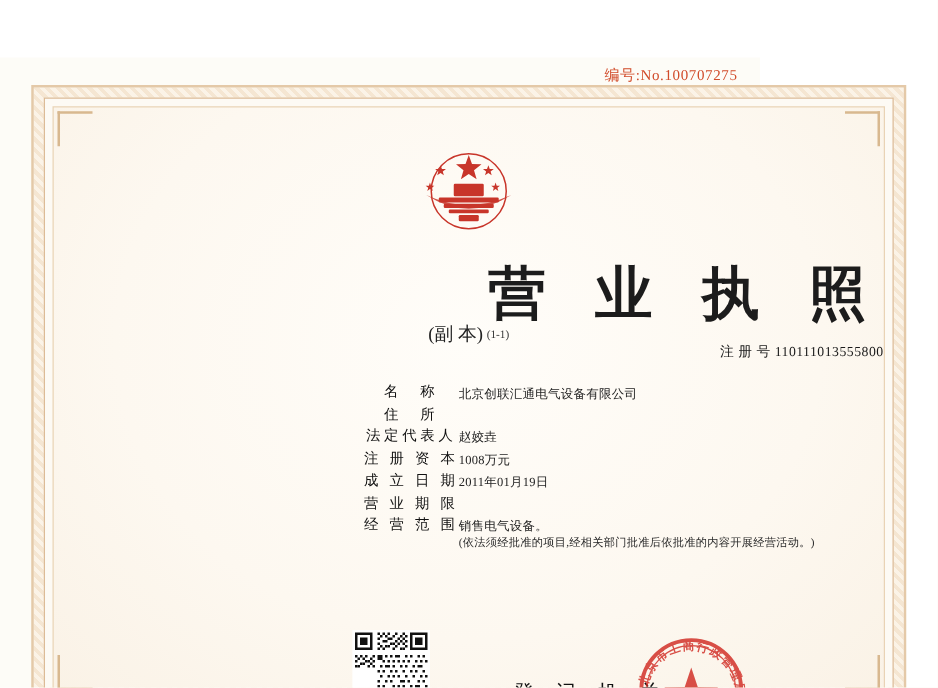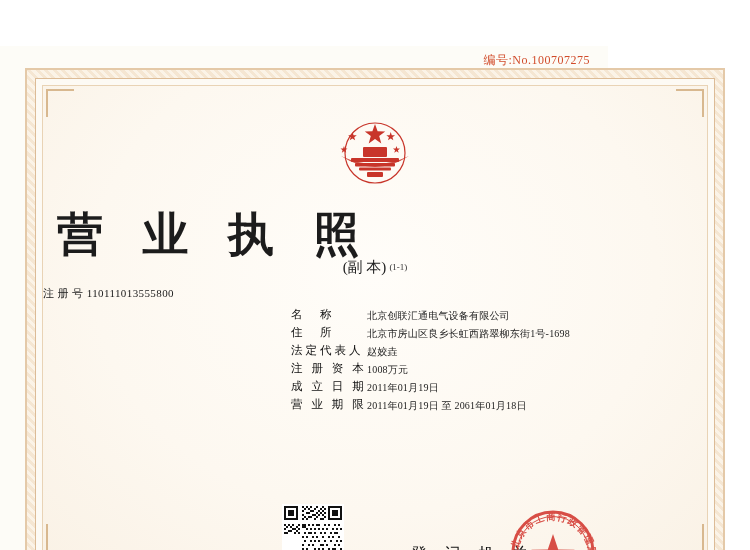--- a/index.html
+++ b/index.html
@@ -82,21 +82,21 @@
     transform: translateX(-50%);
     width: 108px;
     height: 86px;
   }
   
   .title {
     position: absolute;
     left: 0;
     right: 0;
     top: 118px;
-    text-align: left;
+    text-align: right;
     font-family: "Liberation Serif", serif;
     font-weight: bold;
     font-size: 46px;
     letter-spacing: 14px;
     color: #1c1c1c;
     text-indent: 14px;
   }
   .subtitle {
     position: absolute;
     left: 0;
@@ -113,22 +113,22 @@
   .subtitle .sub-note {
     font-size: 9px;
     vertical-align: 2px;
     margin-left: 3px;
     color: #333;
   }
   .regnum {
     position: absolute;
     left: 0;
     right: 0;
-    top: 200px;
-    text-align: left;
+    top: 188px;
+    text-align: right;
     font-family: "Liberation Serif", serif;
     font-size: 11px;
     color: #1a1a1a;
     letter-spacing: 0.4px;
   }
 
   
   .fields {
     position: absolute;
     left: 248px;
@@ -141,20 +141,21 @@
     margin-bottom: 4px;
     line-height: 13px;
   }
   .field-label {
     width: 76px;
     flex: 0 0 76px;
     font-size: 11.5px;
     color: #111;
     font-family: "Liberation Serif", serif;
     letter-spacing: 3px;
+    text-align: center;
   }
   .field-value {
     font-size: 10px;
     color: #232323;
     font-family: "Liberation Serif", serif;
     letter-spacing: 0.2px;
     padding-top: 1px;
   }
   .field-value .small {
     display: block;
@@ -302,37 +303,42 @@
 
         <div class="regnum">注 册 号 110111013555800</div>
 
         <div class="fields">
           <div class="field-row">
             <div class="field-label">名　称</div>
             <div class="field-value">北京创联汇通电气设备有限公司</div>
           </div>
           <div class="field-row">
             <div class="field-label">住　所</div>
-            <div class="field-value">北京市房山区良乡长虹西路翠柳东街1号-1698</div>
           </div>
           <div class="field-row">
             <div class="field-label">法定代表人</div>
             <div class="field-value">赵姣垚</div>
           </div>
           <div class="field-row">
             <div class="field-label">注 册 资 本</div>
             <div class="field-value">1008万元</div>
           </div>
           <div class="field-row">
             <div class="field-label">成 立 日 期</div>
             <div class="field-value">2011年01月19日</div>
           </div>
           <div class="field-row">
             <div class="field-label">营 业 期 限</div>
-            <div class="field-value">2011年01月19日 至 2061年01月18日</div>
+          </div>
+          <div class="field-row">
+            <div class="field-label">经 营 范 围</div>
+            <div class="field-value">
+              <span>销售电气设备。</span>
+              <span class="small">(依法须经批准的项目,经相关部门批准后依批准的内容开展经营活动。)</span>
+            </div>
           </div>
         </div>
 
         <div class="qr-wrap">
           <svg class="qr" viewBox="0 0 31 31">
             <rect width="31" height="31" fill="#ffffff"></rect>
             <g fill="#111111">
               <rect x="1" y="1" width="7" height="7"></rect>
                 <rect x="2" y="2" width="5" height="5" fill="#fff"></rect>
                 <rect x="3" y="3" width="3" height="3"></rect>

